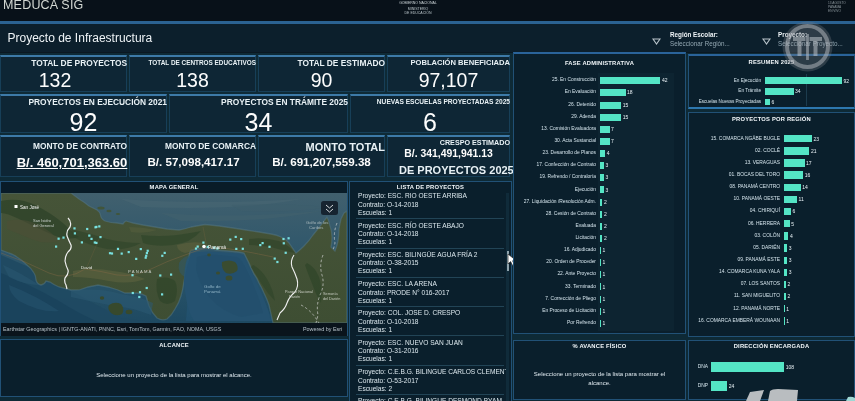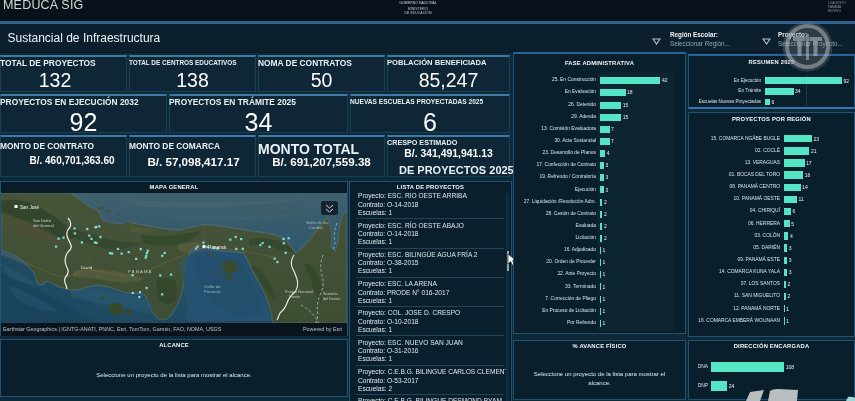--- a/index.html
+++ b/index.html
@@ -1,20 +1,20 @@
 <!DOCTYPE html>
 <html><head>
 <meta charset="utf-8">
 <style>
   * { margin:0; padding:0; box-sizing:border-box; }
   html,body { width:855px; height:401px; overflow:hidden; background:#0e2a36; }
   body { font-family:"Liberation Sans", sans-serif; position:relative; color:#fff; }
   .abs { position:absolute; }
   .card { position:absolute; background:#0e2635; border:1px solid #173f58; border-top:2px solid #3d7aa8; text-align:center; overflow:hidden; }
-  .ct { position:absolute; left:0; right:0; text-align:left; font-weight:bold; color:#e8f1f5; white-space:nowrap; }
+  .ct { position:absolute; left:0; right:0; text-align:right; font-weight:bold; color:#e8f1f5; white-space:nowrap; }
   .cv { position:absolute; left:0; right:0; text-align:center; color:#fdfdfd; white-space:nowrap; }
   .panel { position:absolute; background:#0a1f2c; border:1px solid #215176; }
   .ptitle { position:absolute; left:0; right:0; top:3px; text-align:center; font-weight:bold; font-size:5.8px; color:#f2f7fa; letter-spacing:.2px; white-space:nowrap; }
   .bar { position:absolute; background:#54e5c5; z-index:2; }
   .blab { position:absolute; font-size:4.9px; color:#d4e4ec; text-align:right; white-space:nowrap; }
   .bval { position:absolute; z-index:3; font-size:5.0px; color:#e9f2f6; white-space:nowrap; }
   .li { position:absolute; left:357px; font-size:6.6px; color:#dce8ee; white-space:nowrap; }
 </style>
 </head>
 <body>
@@ -23,21 +23,21 @@
 <div class="abs" style="left:3px;top:-2px;font-size:12.5px;color:#d3d8d3;letter-spacing:.2px;">MEDUCA SIG</div>
 
 <div class="abs" style="left:388px;top:1px;width:60px;text-align:center;font-size:3.5px;color:#cdd6da;line-height:4px;">GOBIERNO NACIONAL<br>&nbsp;</div>
 <div class="abs" style="left:388px;top:7px;width:60px;text-align:center;font-size:3.5px;color:#b9c4c9;line-height:4px;">MINISTERIO<br>DE EDUCACIÓN</div>
 
 <div class="abs" style="left:828px;top:1px;width:26px;font-size:3.2px;color:#8d989e;line-height:4.2px;text-align:left;">13 AGOSTO<br>PANAMA<br>EN VIVO</div>
 
 <div class="abs" style="left:0;top:21px;width:855px;height:4px;background:#2b6292;"></div>
 
 <div class="abs" style="left:0;top:24px;width:855px;height:29px;background:#0c1f2c;border-bottom:1px solid #0a1822;"></div>
-<div class="abs" style="left:7.5px;top:30.5px;font-size:12px;color:#eef3f6;">Sustancial de Infraestructura</div>
+<div class="abs" style="left:7.5px;top:30.5px;font-size:12px;color:#eef3f6;">Proyecto de Infraestructura</div>
 
 <svg class="abs" style="left:652px;top:37.5px;" width="9" height="7">
     <path d="M1 1 L8 1 L4.5 6 Z" fill="none" stroke="#b9c4ca" stroke-width="1.1"></path>
   </svg>
 <div class="abs" style="left:670px;top:31px;font-size:6.3px;font-weight:bold;color:#eef3f6;">Región Escolar:</div>
 <div class="abs" style="left:670px;top:40px;font-size:6.3px;color:#93a7b2;">Seleccionar Región...</div>
 
 <svg class="abs" style="left:762px;top:37.5px;" width="9" height="7">
     <path d="M1 1 L8 1 L4.5 6 Z" fill="none" stroke="#b9c4ca" stroke-width="1.1"></path>
   </svg>
@@ -46,49 +46,49 @@
 
 <div class="card" style="left:0px;top:55px;width:127px;height:37px;"></div>
 <div class="ct" style="left:0;width:127px;top:57.5px;font-size:8.4px;">TOTAL DE PROYECTOS</div>
 <div class="cv" style="left:0;width:110px;top:68.8px;font-size:19.5px;">132</div>
 
 <div class="card" style="left:129px;top:55px;width:127px;height:37px;"></div>
 <div class="ct" style="left:129px;width:127px;top:59px;font-size:6.4px;">TOTAL DE CENTROS EDUCATIVOS</div>
 <div class="cv" style="left:129px;width:127px;top:68.8px;font-size:19.5px;">138</div>
 
 <div class="card" style="left:258px;top:55px;width:127px;height:37px;"></div>
-<div class="ct" style="left:258px;width:127px;top:57.5px;font-size:8.4px;">NOMA DE CONTRATOS</div>
-<div class="cv" style="left:258px;width:127px;top:68.8px;font-size:19.5px;">50</div>
+<div class="ct" style="left:258px;width:127px;top:57.5px;font-size:8.4px;">TOTAL DE ESTIMADO</div>
+<div class="cv" style="left:258px;width:127px;top:68.8px;font-size:19.5px;">90</div>
 
 <div class="card" style="left:387px;top:55px;width:123px;height:37px;"></div>
 <div class="ct" style="left:387px;width:123px;top:57.5px;font-size:7.6px;">POBLACIÓN BENEFICIADA</div>
-<div class="cv" style="left:387px;width:123px;top:68.8px;font-size:19.5px;">85,247</div>
+<div class="cv" style="left:387px;width:123px;top:68.8px;font-size:19.5px;">97,107</div>
 
 <div class="card" style="left:0px;top:93.5px;width:167px;height:39px;"></div>
-<div class="ct" style="left:0;width:167px;top:96.5px;font-size:8.4px;">PROYECTOS EN EJECUCIÓN 2032</div>
+<div class="ct" style="left:0;width:167px;top:96.5px;font-size:8.4px;">PROYECTOS EN EJECUCIÓN 2021</div>
 <div class="cv" style="left:0;width:167px;top:107.5px;font-size:25px;">92</div>
 
 <div class="card" style="left:169px;top:93.5px;width:179px;height:39px;"></div>
 <div class="ct" style="left:169px;width:179px;top:96.5px;font-size:8.4px;">PROYECTOS EN TRÁMITE 2025</div>
 <div class="cv" style="left:169px;width:179px;top:107.5px;font-size:25px;">34</div>
 
 <div class="card" style="left:350px;top:93.5px;width:160px;height:39px;"></div>
 <div class="ct" style="left:350px;width:160px;top:97.5px;font-size:6.6px;">NUEVAS ESCUELAS PROYECTADAS 2025</div>
 <div class="cv" style="left:350px;width:160px;top:107.5px;font-size:25px;">6</div>
 
 <div class="card" style="left:0px;top:134.5px;width:127px;height:42px;"></div>
 <div class="ct" style="left:0;width:127px;top:141px;font-size:8.4px;">MONTO DE CONTRATO</div>
-<div class="cv" style="left:0;width:144px;top:155px;font-size:10px;font-weight:bold;">B/. 460,701,363.60</div>
+<div class="cv" style="left:0;width:144px;top:155px;font-size:13px;font-weight:bold;text-decoration:underline;">B/. 460,701,363.60</div>
 
 <div class="card" style="left:129px;top:134.5px;width:127px;height:42px;"></div>
 <div class="ct" style="left:129px;width:127px;top:141px;font-size:8.4px;">MONTO DE COMARCA</div>
 <div class="cv" style="left:129px;width:129px;top:155px;font-size:11.6px;font-weight:bold;">B/. 57,098,417.17</div>
 
 <div class="card" style="left:258px;top:134.5px;width:127px;height:42px;"></div>
-<div class="ct" style="left:258px;width:127px;top:141px;font-size:14px;">MONTO TOTAL</div>
+<div class="ct" style="left:258px;width:127px;top:141px;font-size:11px;">MONTO TOTAL</div>
 <div class="cv" style="left:258px;width:127px;top:155px;font-size:11.6px;font-weight:bold;">B/. 691,207,559.38</div>
 
 <div class="card" style="left:387px;top:134.5px;width:123px;height:42px;"></div>
 <div class="ct" style="left:387px;width:123px;top:138px;font-size:7.2px;">CRESPO ESTIMADO</div>
 <div class="cv" style="left:387px;width:123px;top:148px;font-size:10.4px;font-weight:bold;">B/. 341,491,941.13</div>
 <div class="ct" style="left:387px;width:100px;top:164px;font-size:11px;padding-left:12px;">DE PROYECTOS 2025</div>
 
 <div class="panel" style="left:0px;top:181px;width:348px;height:155px;background:#091c28;"></div>
 <div class="ptitle" style="left:0;width:348px;top:184px;">MAPA GENERAL</div>
 <svg class="abs" style="left:1px;top:193px;" width="346" height="130" viewBox="0 0 346 130">

